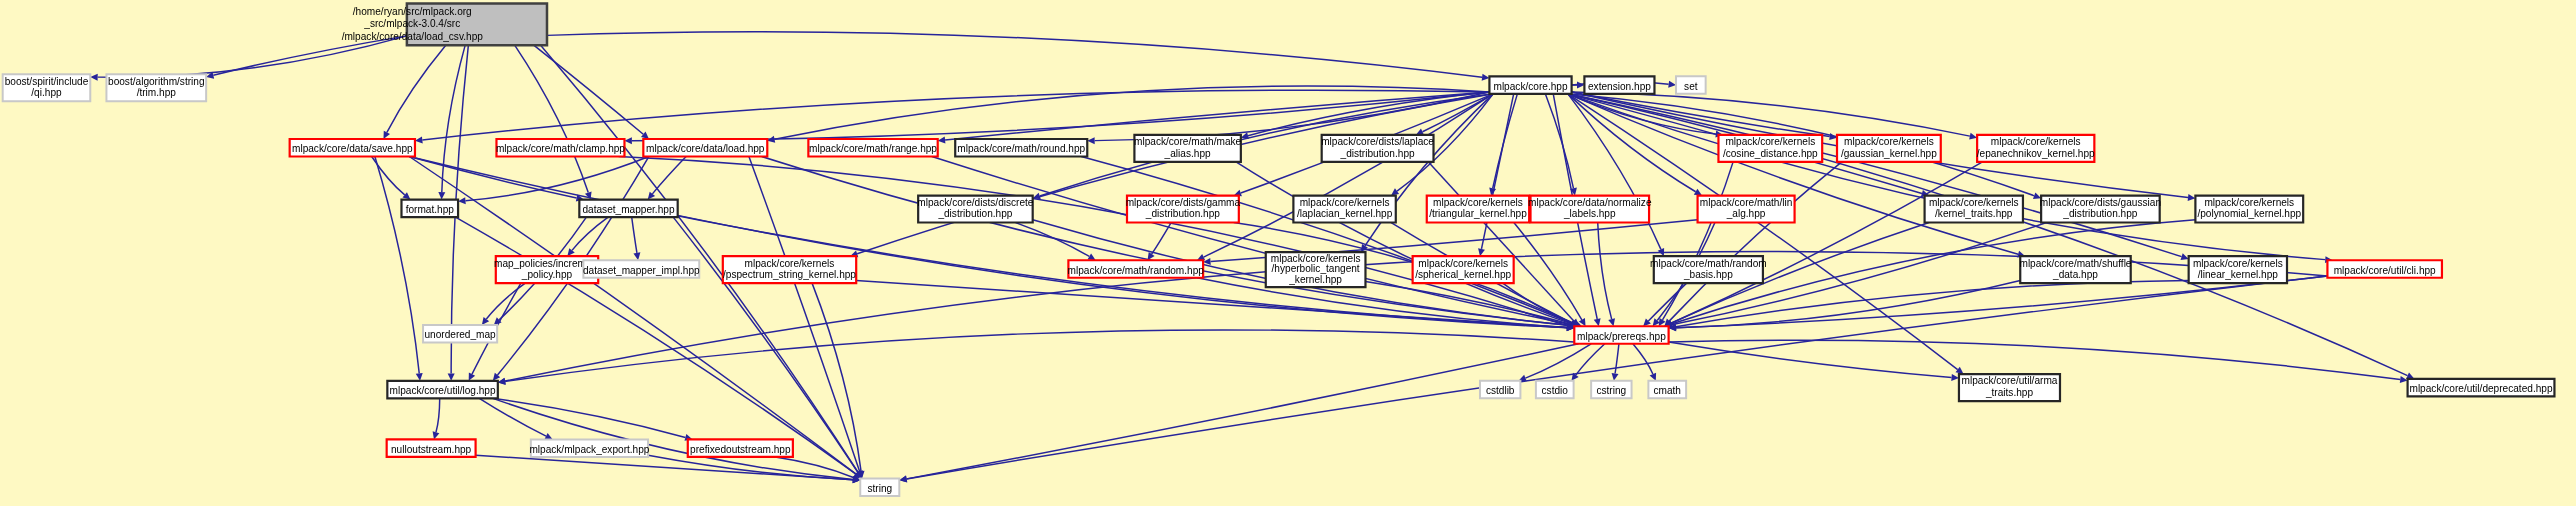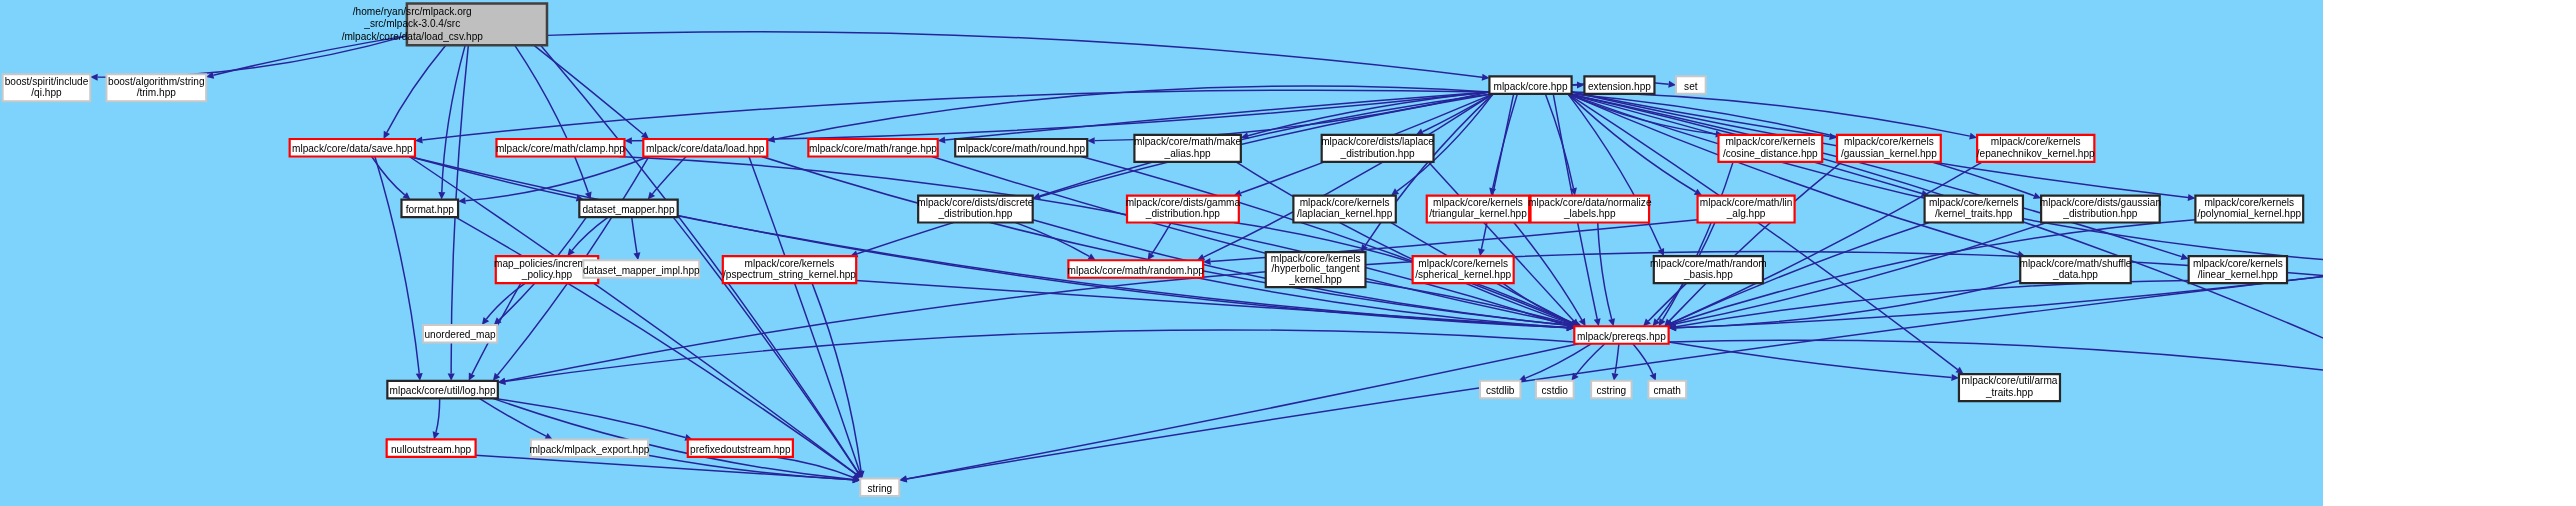--- a/index.html
+++ b/index.html
@@ -1,17 +1,17 @@
 <!DOCTYPE html>
 <html style="font-size:10.8px"><head>
 <meta charset="utf-8">
 <style>
   html,body{margin:0;padding:0;background:#ffffff;}
   body{font-family:"Liberation Sans","DejaVu Sans",sans-serif;}
-  #graph-root{position:relative;width:2323px;height:507px;background:#7dd3fc;overflow:hidden;}
+  #graph-root{position:relative;width:2576px;height:507px;background:#fef9c3;overflow:hidden;}
   svg.graph{position:absolute;left:0;top:0;width:2576px;height:507px;}
   .edge{fill:none;stroke:#27249a;stroke-width:2.2;}
   .arrowhead{fill:#27249a;stroke:none;}
   .node rect{vector-effect:non-scaling-stroke;}
   .node text{font-family:"Liberation Sans","DejaVu Sans",sans-serif;font-size:15px;fill:#000;text-anchor:middle;dominant-baseline:middle;}
   .n-root rect{fill:#bfbfbf;stroke:#404040;stroke-width:2.5;}
   .n-black rect{fill:#ffffff;stroke:#262626;stroke-width:2.2;}
   .n-red rect{fill:#ffffff;stroke:#ff0000;stroke-width:2.2;}
   .n-gray rect{fill:#ffffff;stroke:#c8c8c8;stroke-width:2.0;}
 </style>

